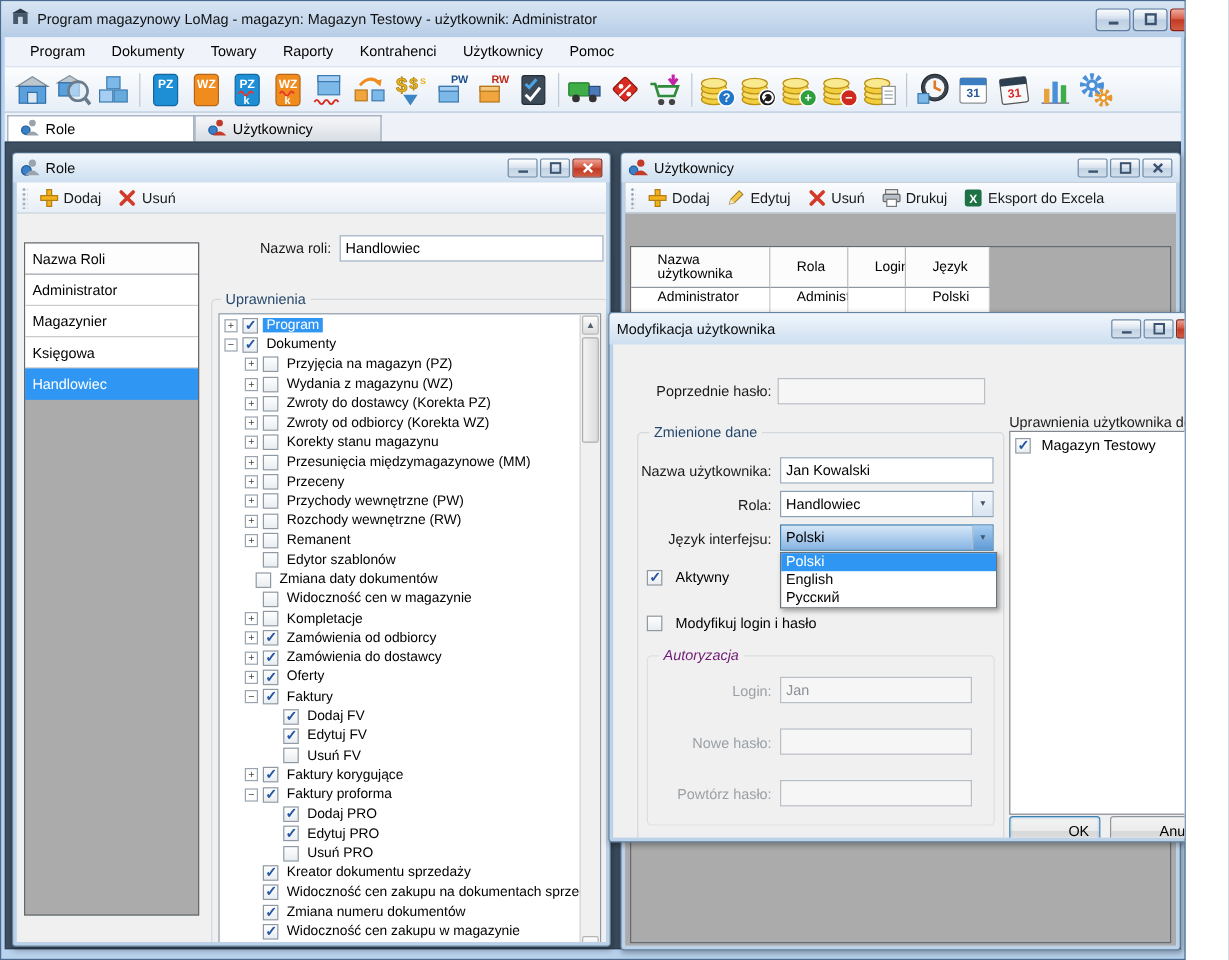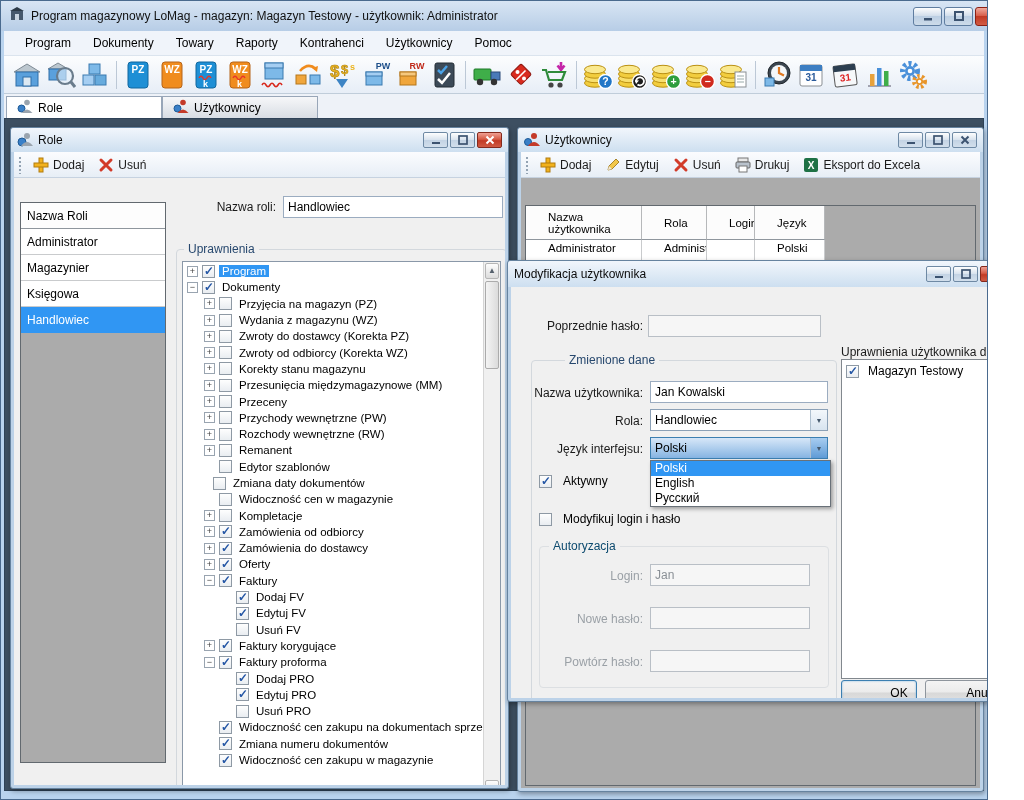--- a/index.html
+++ b/index.html
@@ -58,21 +58,21 @@
   .rl-row { height:26px; background:#fff; border-bottom:1px solid #c9cbcd; font-size:12px; display:flex; align-items:center; padding-left:6px; cursor:pointer; }
   .rl-row.sel { background:#3096f3; color:#fff; border-bottom-color:#3096f3; }
 
   .field-label { position:absolute; font-size:12px; color:#1a1a1a; text-align:right; }
   .textbox { position:absolute; height:22px; background:#fff; border:1px solid #9bacc0; font-size:12px; padding:0 4px;
     font-family:"Liberation Sans",sans-serif; color:#000; }
   .textbox.disabled { background:#f6f6f6; border-color:#b9bfc6; color:#8a9096; }
 
   .groupbox { position:absolute; border:1px solid #d3d8dd; border-radius:4px; }
   .group-label { position:absolute; font-size:12px; color:#27486e; background:#f0f0f0; padding:0 4px; }
-  .group-label.gray, .groupbox.disabled-group { color:#0c4a6e; }
+  .group-label.gray, .groupbox.disabled-group { color:#701a75;font-style:italic; }
 
   
   .tree { position:absolute; background:#fff; border:1px solid #8a98a8; overflow:hidden; }
   .tree-inner { position:absolute; left:0; top:1px; right:17px; bottom:0; overflow:hidden; }
   .tree-row { height:16.3px; display:flex; align-items:center; font-size:11.5px; white-space:nowrap; cursor:pointer; }
   .toggle { width:11px; height:11px; border:1px solid #99a4b0; background:#fff; font-size:9px; line-height:9px;
     text-align:center; color:#444; margin-right:4px; flex:none; cursor:pointer; }
   .toggle.spacer { border:none; background:transparent; }
   .cb { width:13px; height:13px; border:1px solid #8e99a4; background:linear-gradient(#fefefe,#e9edf1); margin-right:4px;
     flex:none; position:relative; cursor:pointer; }
@@ -587,20 +587,25 @@
                 <span class="t-label">Edytuj PRO</span>
               </div>
               <div class="tree-row" style="padding-left: 38px;">
                 <span class="toggle spacer"></span>
                 <span class="cb"></span>
                 <span class="t-label">Usuń PRO</span>
               </div>
               <div class="tree-row" style="padding-left: 21px;">
                 <span class="toggle spacer"></span>
                 <span class="cb checked"></span>
+                <span class="t-label">Kreator dokumentu sprzedaży</span>
+              </div>
+              <div class="tree-row" style="padding-left: 21px;">
+                <span class="toggle spacer"></span>
+                <span class="cb checked"></span>
                 <span class="t-label">Widoczność cen zakupu na dokumentach sprzedaży</span>
               </div>
               <div class="tree-row" style="padding-left: 21px;">
                 <span class="toggle spacer"></span>
                 <span class="cb checked"></span>
                 <span class="t-label">Zmiana numeru dokumentów</span>
               </div>
               <div class="tree-row" style="padding-left: 21px;">
                 <span class="toggle spacer"></span>
                 <span class="cb checked"></span>
@@ -749,21 +754,21 @@
 
         <div class="field-label" style="left:330px;top:58px;width:170px;text-align:left;white-space:nowrap;overflow:hidden;">Uprawnienia użytkownika do maga:</div>
         <div class="listbox" id="warehouselist" style="left:330px;top:72px;width:156px;height:320px;">
             <div class="lb-item">
               <span class="cb checked"></span>
               <span>Magazyn Testowy</span>
             </div>
           </div>
 
         <div class="groupbox" style="left:20px;top:73px;width:306px;height:348px;"></div>
-        <span class="group-label" style="left:30px;top:66px;margin-left:24px;">Zmienione dane</span>
+        <span class="group-label" style="left:30px;top:66px;">Zmienione dane</span>
 
         <label class="field-label" style="left:12px;top:99px;width:120px;">Nazwa użytkownika:</label>
         <input class="textbox" style="left: 139px; top: 94px; width: 178px;" value="Jan Kowalski">
 
         <label class="field-label" style="left:12px;top:127px;width:120px;">Rola:</label>
         <div class="combo" style="left:139px;top:122px;width:178px;">
           <span class="c-text">Handlowiec</span>
           <span class="c-btn">▼</span>
         </div>
 

